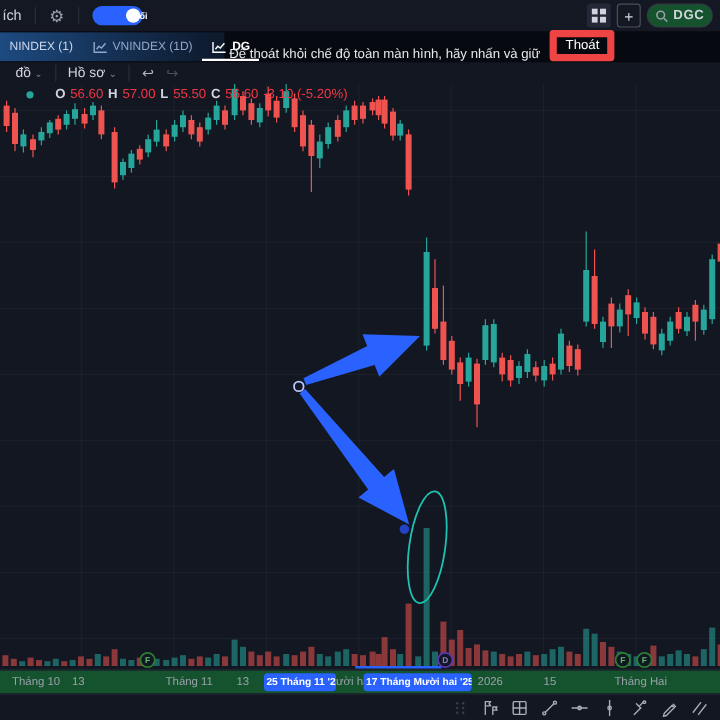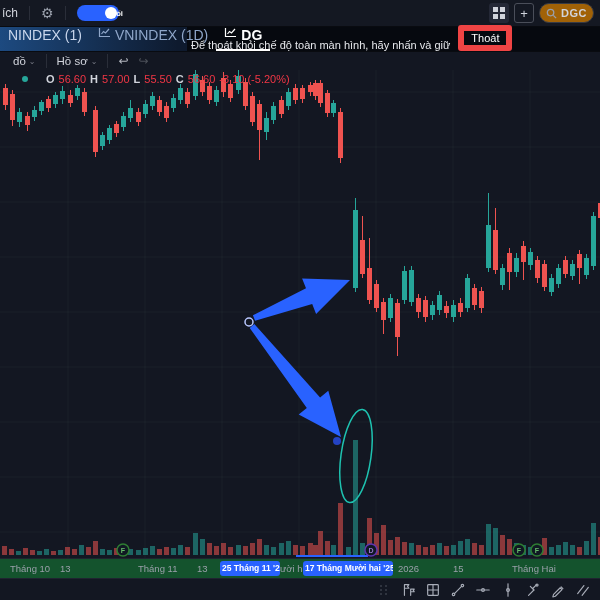--- a/index.html
+++ b/index.html
@@ -18,28 +18,28 @@
   .gear { font-size:14px; color:#9aa0ac; line-height:1; cursor:pointer; }
   .toggle { position:relative; width:42px; height:16px; border-radius:9px; background:#2962ff;
     display:flex; align-items:center; cursor:pointer; }
   .toggle-label { font-size:7.5px; color:#fff; padding-left:6px; font-weight:bold;margin-left:29px; }
   .knob { position:absolute; right:2px; top:2px; width:12px; height:12px; border-radius:50%; background:#fff; }
   .tb-right { display:flex; align-items:center; gap:5px; }
   .iconbtn { width:20px; height:20px; border:none; border-radius:3px; background:#242836;
     color:#d1d4dc; display:flex; align-items:center; justify-content:center; cursor:pointer; }
   .iconbtn.plus { background:transparent; border:1px solid #4a4e59; font-size:13px; line-height:1; }
   .search { display:flex; align-items:center; gap:4px; height:20px; padding:0 6px;
-    border:1px solid #363a45; border-radius:10px; background:#a16207; cursor:text; }
+    border:1px solid #363a45; border-radius:10px; background:#14532d; cursor:text; }
   .search span { font-size:11px; font-weight:bold; color:#d1d4dc; letter-spacing:.5px; }
   
   .tabrow { position:absolute; top:27px; left:0; width:600px; height:25px; background:#06090f;
     display:flex; align-items:stretch; border-bottom:1px solid #090b10; }
   .tabs { width:187px; display:flex; align-items:center;
     background:linear-gradient(90deg,#1d4a80,#0e1a2e 95%); }
-  .tab { height:100%; display:flex; align-items:flex-start; gap:4px; padding:0 8px; font-size:14px;
+  .tab { height:100%; display:flex; align-items:center; gap:4px; padding:0 8px; font-size:10px;
     cursor:pointer; white-space:nowrap; }
   .tab-ico { width:13px; height:11px; flex:0 0 auto; }
   .tab1 { color:#c9d6ec; }
   .tab2 { color:#8fa6c9; }
   .tab.active { color:#fff; font-weight:bold; box-shadow:inset 0 -2px 0 #fff; }
   .notif { flex:1; display:flex; align-items:flex-end; gap:8px; padding-left:4px; }
   .notif-text { font-size:11px; color:#e6e8ec; white-space:nowrap; }
   .notif-btn { background:transparent; border:6px solid #ef4444; border-radius:3px; color:#fff;
     font-size:11px; padding:1px 7px; cursor:pointer; font-family:inherit; }
   

